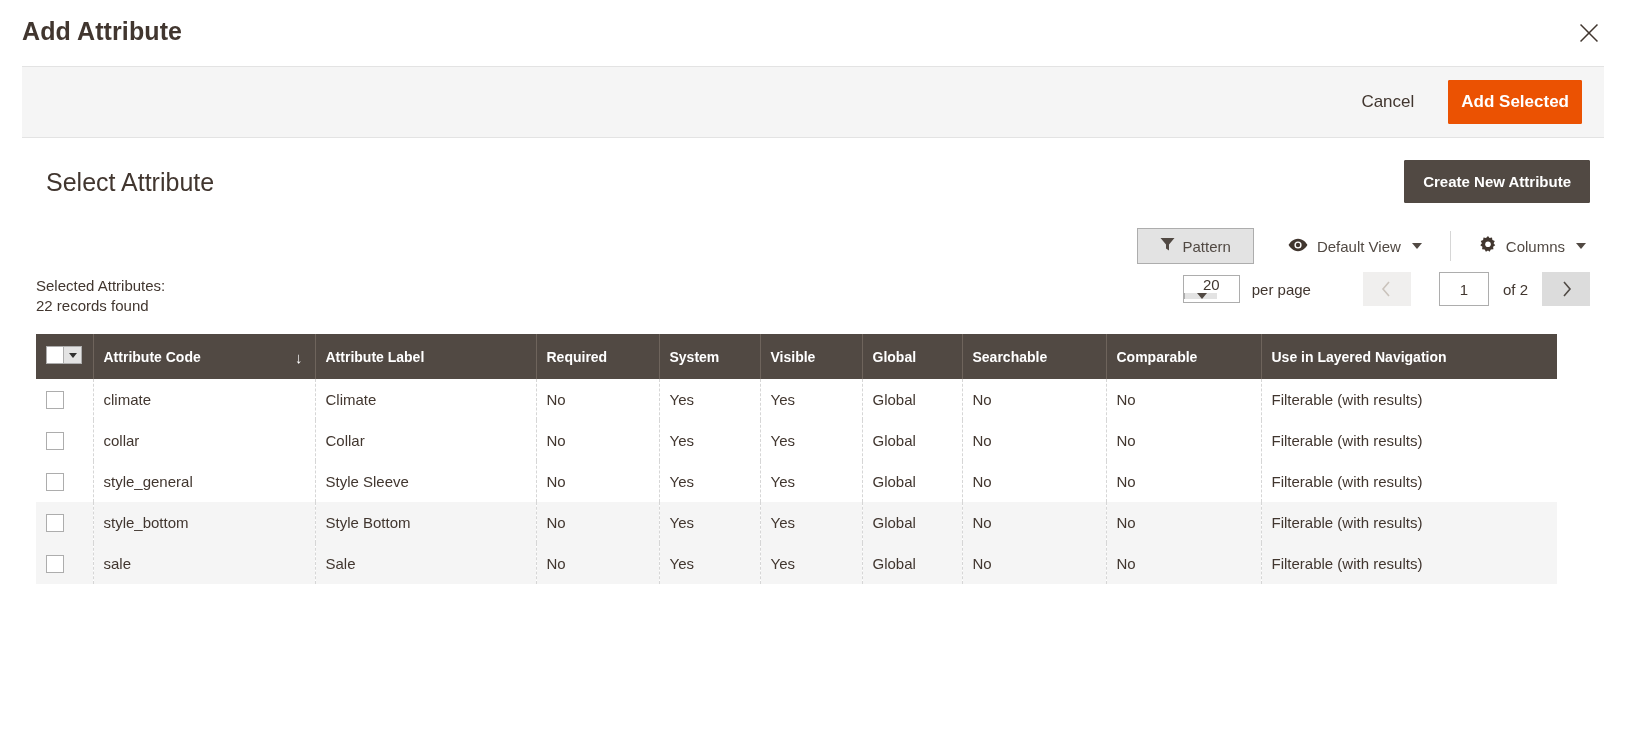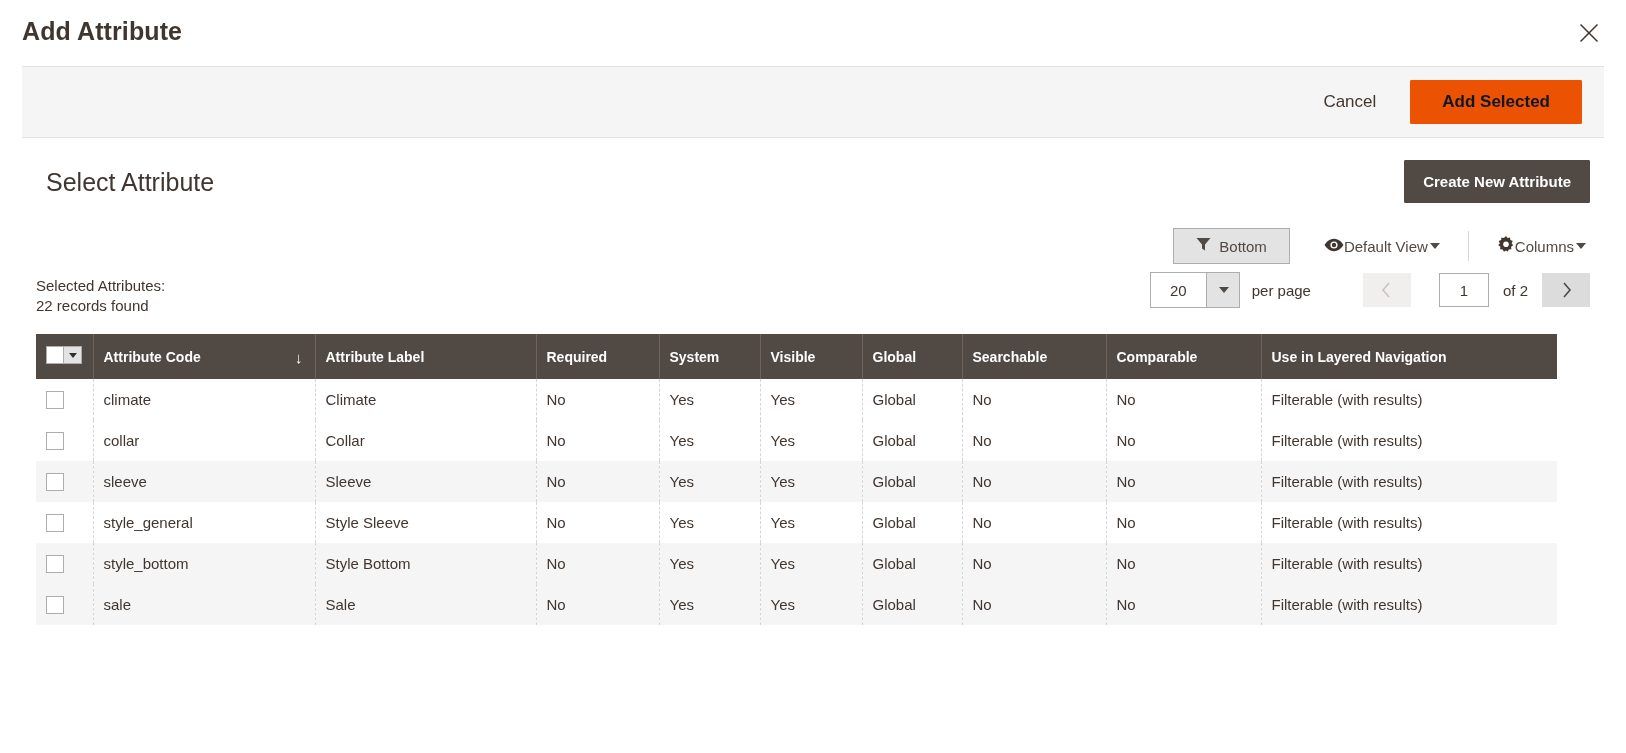--- a/index.html
+++ b/index.html
@@ -63,24 +63,24 @@
     border: 0;
     font-size: 17px;
     color: #41362f;
     padding: 8px 18px;
     cursor: pointer;
     font-family: "Liberation Sans", sans-serif;
   }
   .btn-primary {
     background: #eb5202;
     border: 1px solid #eb5202;
-    color: #0f172a;
+    color: #ffffff;
     font-size: 17px;
     font-weight: bold;
-    padding: 11px 31px;
+    padding: 11px 12px;
     margin-left: 16px;
     cursor: pointer;
     border-radius: 1px;
     font-family: "Liberation Sans", sans-serif;
   }
 
   
   .content {
     position: relative;
     padding: 0 36px;
@@ -134,20 +134,21 @@
     border: 1px solid #adadad;
     color: #514943;
     font-size: 15px;
     padding: 8px 22px;
     cursor: pointer;
     font-family: "Liberation Sans", sans-serif;
   }
   .view-ctl, .columns-ctl {
     display: flex;
     align-items: center;
+    gap: 9px;
     font-size: 15px;
     color: #514943;
     cursor: pointer;
     padding: 8px 4px;
   }
   .view-ctl { margin-left: 30px; }
   .columns-ctl { margin-left: 24px; }
   .tb-divider {
     width: 1px;
     height: 30px;
@@ -179,22 +180,23 @@
     position: absolute;
     right: 0;
     top: 4px;
     display: flex;
     align-items: center;
   }
   .per-page-select {
     display: flex;
     align-items: stretch;
     border: 1px solid #adadad;
-    height: 36px;
+    height: 28px;
     background: #fff;
+    flex-direction: column;
   }
   .per-page-value {
     width: 55px;
     display: flex;
     align-items: center;
     justify-content: center;
     font-size: 15px;
     color: #41362f;
     background: #fff;
   }
@@ -364,21 +366,21 @@
 
   <div class="grid-toolbar">
     <div class="toolbar-right">
 
       <div class="filters-btn">
         <span>
           <svg width="15" height="15" viewBox="0 0 15 15" aria-hidden="true">
             <polygon points="0.5,1 14.5,1 9,7.5 9,13.5 6,11.5 6,7.5" fill="#514943"></polygon>
           </svg>
         </span>
-        <span>Bottom</span>
+        <span>Pattern</span>
       </div>
 
       <div class="view-ctl">
         <span>
           <svg width="20" height="14" viewBox="0 0 20 14" aria-hidden="true">
             <path d="M10 0.8C5 0.8 1.6 5 0.6 7c1 2 4.4 6.2 9.4 6.2S18.4 9 19.4 7C18.4 5 15 0.8 10 0.8z" fill="#41362f"></path>
             <circle cx="10" cy="7" r="3.6" fill="#ffffff"></circle>
             <circle cx="10" cy="7" r="2.2" fill="#41362f"></circle>
           </svg>
         </span>
@@ -490,32 +492,20 @@
             <td>collar</td>
             <td>Collar</td>
             <td>No</td>
             <td>Yes</td>
             <td>Yes</td>
             <td>Global</td>
             <td>No</td>
             <td>No</td>
             <td>Filterable (with results)</td>
           </tr>
-          <tr class="even">
-            <td class="cell-cb"><span class="row-cb"></span></td>
-            <td>sleeve</td>
-            <td>Sleeve</td>
-            <td>No</td>
-            <td>Yes</td>
-            <td>Yes</td>
-            <td>Global</td>
-            <td>No</td>
-            <td>No</td>
-            <td>Filterable (with results)</td>
-          </tr>
           <tr class="odd">
             <td class="cell-cb"><span class="row-cb"></span></td>
             <td>style_general</td>
             <td>Style Sleeve</td>
             <td>No</td>
             <td>Yes</td>
             <td>Yes</td>
             <td>Global</td>
             <td>No</td>
             <td>No</td>

